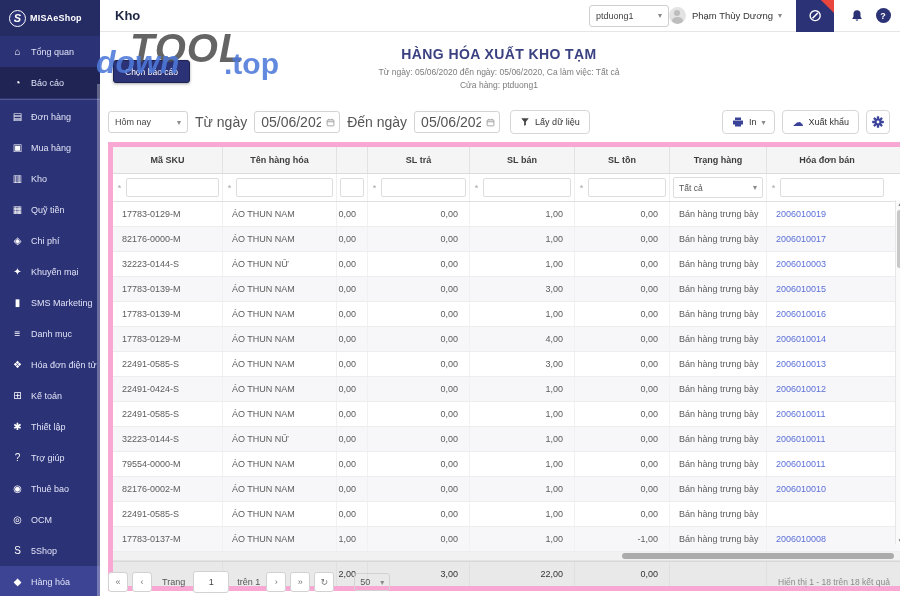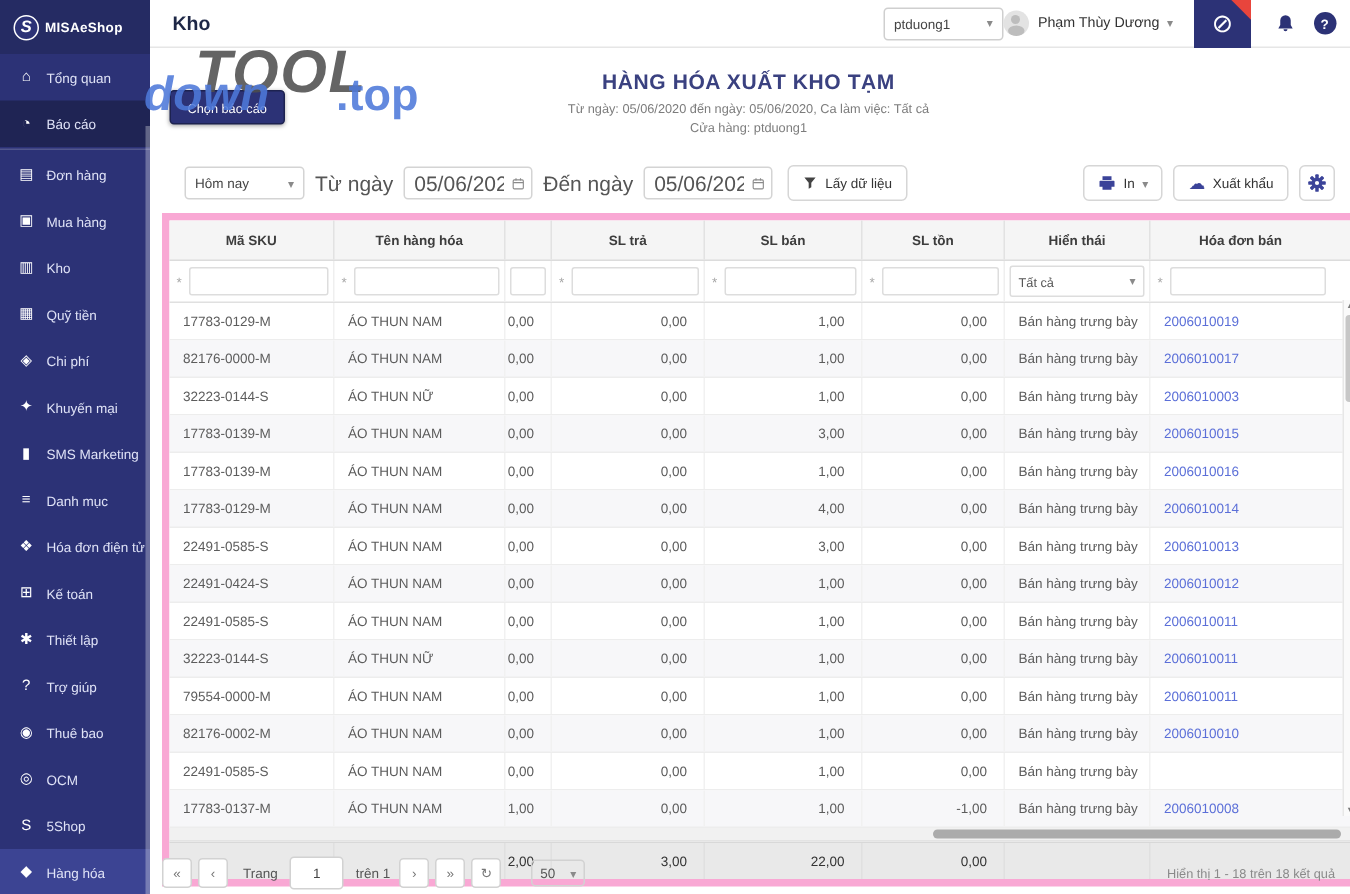--- a/index.html
+++ b/index.html
@@ -44,21 +44,21 @@
                display:flex;align-items:center;justify-content:center;}
   
   .content{position:absolute;left:100px;top:32px;right:0;bottom:0;background:#fff;}
   .report-head{position:absolute;left:8px;width:782px;top:14px;text-align:center;}
   .report-title{font-size:14px;font-weight:bold;color:#3a4180;letter-spacing:.4px;}
   .report-sub{font-size:8.5px;color:#7c7c7c;margin-top:4px;line-height:13px;}
   .choose-report{position:absolute;left:13px;top:28px;height:21px;padding:0 11px;background:#2c3276;color:#fff;
                  font-size:8.5px;border-radius:3px;display:flex;align-items:center;cursor:pointer;
                  box-shadow:0 1px 3px rgba(0,0,0,.35);border:1px solid #1d2250;}
   
-  .filter-bar{position:absolute;left:20px;right:10px;top:76px;height:28px;display:flex;align-items:center;}
+  .filter-bar{position:absolute;left:5px;right:10px;top:76px;height:28px;display:flex;align-items:center;}
   .fb-label{font-size:14px;color:#555;margin:16px 7px;}
   .select-box{height:22px;border:1px solid #d4d4d4;border-radius:3px;background:#fff;display:flex;align-items:center;
               justify-content:space-between;padding:0 6px;font-size:9px;color:#444;cursor:pointer;box-sizing:border-box;}
   .period-select{width:80px;margin-left:3px;}
   .date-box{width:86px;height:22px;border:1px solid #d4d4d4;border-radius:3px;display:flex;align-items:center;
             padding:0 4px;box-sizing:border-box;gap:3px;background:#fff;}
   .date-box input{border:none;outline:none;width:60px;font-size:14px;color:#555;font-family:Liberation Sans, sans-serif;}
   .btn{height:24px;border:1px solid #d6d6d6;border-radius:4px;background:#fff;display:flex;align-items:center;
        gap:5px;padding:0 9px;font-size:9px;color:#333;cursor:pointer;box-sizing:border-box;}
   .get-data{margin-left:10px;}
@@ -294,21 +294,21 @@
   </div>
 
   <div class="tbl">
     <div class="grid thead">
       <div class="th">Mã SKU</div>
       <div class="th">Tên hàng hóa</div>
       <div class="th"></div>
       <div class="th">SL trả</div>
       <div class="th">SL bán</div>
       <div class="th">SL tồn</div>
-      <div class="th">Hiển thái</div>
+      <div class="th">Trạng hàng</div>
       <div class="th" style="border-right:none;">Hóa đơn bán</div>
     </div>
     <div class="grid tfilter">
       <div class="fcell">
         <span class="op">*</span>
         <input style="">
       </div>
       <div class="fcell">
         <span class="op">*</span>
         <input style="">

